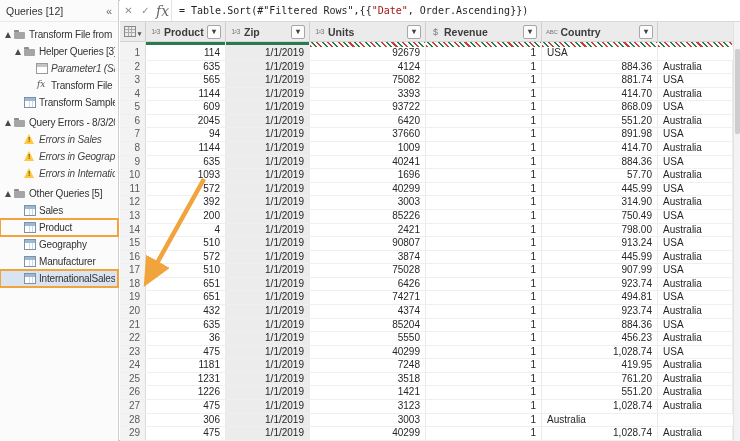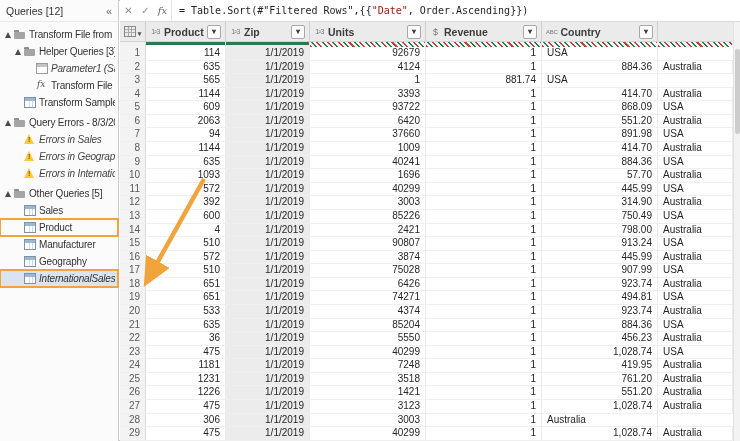--- a/index.html
+++ b/index.html
@@ -12,21 +12,21 @@
   .sidebar-header{height:22px;display:flex;align-items:center;padding:0 6px;
                   font-size:10.5px;color:#333;border-bottom:1px solid #e9e9e9;box-sizing:border-box;}
   .sb-title{flex:1;white-space:nowrap;overflow:hidden;}
   .sb-collapse{color:#666;font-size:11px;cursor:pointer;}
   .qlist{padding-top:1px;}
   .qitem{height:17px;display:flex;align-items:center;font-size:10px;color:#333;
          padding-right:3px;box-sizing:border-box;letter-spacing:-0.2px;}
   .qitem.x-l0{padding-left:4px;margin-top:3px;}
   .qitem.x-l1{padding-left:14px;}
   .qitem.x-l2{padding-left:26px;}
-  .qitem.selected{background:var(--sel-blue,#d9e4f0);font-style:italic;}
+  .qitem.selected{background:var(--sel-blue,#d9e4f0);}
   .qitem.annotated{outline:2px solid var(--orange,#f1a33c);outline-offset:-1px;}
   .qlabel{flex:1;white-space:nowrap;overflow:hidden;}
   .qlabel.x-italic{font-style:italic;color:#444;}
   .tri{width:9px;height:9px;position:relative;flex:none;margin-right:1px;visibility:hidden;}
   .tri.x-folder{visibility:visible;}
   .tri::before{content:"";position:absolute;left:1px;top:2px;
                border-left:3.5px solid transparent;border-right:3.5px solid transparent;
                border-bottom:6px solid #4a4a4a;}
   .qicon{width:12px;height:11px;position:relative;flex:none;margin-right:3px;}
   .x-folder-icon::before{content:"";position:absolute;left:0;top:1px;width:5px;height:2px;
@@ -45,21 +45,21 @@
       border-left:5px solid transparent;border-right:5px solid transparent;
       border-bottom:10px solid #ffc83d;}
   .x-warning-icon::after{content:"!";position:absolute;left:4px;top:2px;font-size:7px;
       font-weight:bold;color:#6d5200;line-height:8px;}
 
   
   .main{position:absolute;left:120px;top:0;right:0;bottom:0;}
   .formula-bar{height:22px;box-sizing:border-box;display:flex;align-items:center;
                background:#fff;border-bottom:1px solid #d9d9d9;}
   .fb-btn{width:17px;text-align:center;font-size:10px;color:#8f8f8f;cursor:pointer;flex:none;}
-  .fb-fx{font-family:"DejaVu Serif",serif;font-style:italic;color:#666;font-size:10px;}
+  .fb-fx{font-family:"DejaVu Serif",serif;font-style:italic;color:#666;font-size:14px;}
   .fb-input{flex:1;height:100%;display:flex;align-items:center;border-left:1px solid #e4e4e4;
             padding-left:7px;font-family:"DejaVu Sans Mono",monospace;font-size:10px;
             color:#201f1e;white-space:nowrap;overflow:hidden;}
   .mstr{color:var(--string-red,#a31515);}
 
   
   .cols{display:flex;}
   .cols>*{flex:0 0 auto;box-sizing:border-box;}
   .cols>*:nth-child(1){width:26px;}
   .cols>*:nth-child(2){width:80px;}
@@ -195,27 +195,27 @@
 
         <div class="qitem x-l1 annotated">
           <span class="tri x-query"></span>
           <span class="qicon x-table-icon"></span>
           <span class="qlabel">Product</span>
         </div>
 
         <div class="qitem x-l1">
           <span class="tri x-query"></span>
           <span class="qicon x-table-icon"></span>
-          <span class="qlabel">Manufacturer</span>
+          <span class="qlabel">Geography</span>
         </div>
 
         <div class="qitem x-l1">
           <span class="tri x-query"></span>
           <span class="qicon x-table-icon"></span>
-          <span class="qlabel">Geography</span>
+          <span class="qlabel">Manufacturer</span>
         </div>
 
         <div class="qitem x-l1 selected annotated">
           <span class="tri x-query"></span>
           <span class="qicon x-table-icon"></span>
           <span class="qlabel">InternationalSales</span>
         </div>
 
     </div>
   </aside>
@@ -307,20 +307,21 @@
           <div class="td num">4124</div>
           <div class="td num">1</div>
           <div class="td num">884.36</div>
           <div class="td text">Australia</div>
         </div>
 
         <div class="trow cols">
           <div class="td rownum">3</div>
           <div class="td num">565</div>
           <div class="td num datecell">1/1/2019</div>
+          <div class="td num">75082</div>
           <div class="td num">1</div>
           <div class="td num">881.74</div>
           <div class="td text">USA</div>
         </div>
 
         <div class="trow cols">
           <div class="td rownum">4</div>
           <div class="td num">1144</div>
           <div class="td num datecell">1/1/2019</div>
           <div class="td num">3393</div>
@@ -334,21 +335,21 @@
           <div class="td num">609</div>
           <div class="td num datecell">1/1/2019</div>
           <div class="td num">93722</div>
           <div class="td num">1</div>
           <div class="td num">868.09</div>
           <div class="td text">USA</div>
         </div>
 
         <div class="trow cols">
           <div class="td rownum">6</div>
-          <div class="td num">2063</div>
+          <div class="td num">2045</div>
           <div class="td num datecell">1/1/2019</div>
           <div class="td num">6420</div>
           <div class="td num">1</div>
           <div class="td num">551.20</div>
           <div class="td text">Australia</div>
         </div>
 
         <div class="trow cols">
           <div class="td rownum">7</div>
           <div class="td num">94</div>
@@ -404,21 +405,21 @@
           <div class="td num">392</div>
           <div class="td num datecell">1/1/2019</div>
           <div class="td num">3003</div>
           <div class="td num">1</div>
           <div class="td num">314.90</div>
           <div class="td text">Australia</div>
         </div>
 
         <div class="trow cols">
           <div class="td rownum">13</div>
-          <div class="td num">600</div>
+          <div class="td num">200</div>
           <div class="td num datecell">1/1/2019</div>
           <div class="td num">85226</div>
           <div class="td num">1</div>
           <div class="td num">750.49</div>
           <div class="td text">USA</div>
         </div>
 
         <div class="trow cols">
           <div class="td rownum">14</div>
           <div class="td num">4</div>
@@ -474,21 +475,21 @@
           <div class="td num">651</div>
           <div class="td num datecell">1/1/2019</div>
           <div class="td num">74271</div>
           <div class="td num">1</div>
           <div class="td num">494.81</div>
           <div class="td text">USA</div>
         </div>
 
         <div class="trow cols">
           <div class="td rownum">20</div>
-          <div class="td num">533</div>
+          <div class="td num">432</div>
           <div class="td num datecell">1/1/2019</div>
           <div class="td num">4374</div>
           <div class="td num">1</div>
           <div class="td num">923.74</div>
           <div class="td text">Australia</div>
         </div>
 
         <div class="trow cols">
           <div class="td rownum">21</div>
           <div class="td num">635</div>

